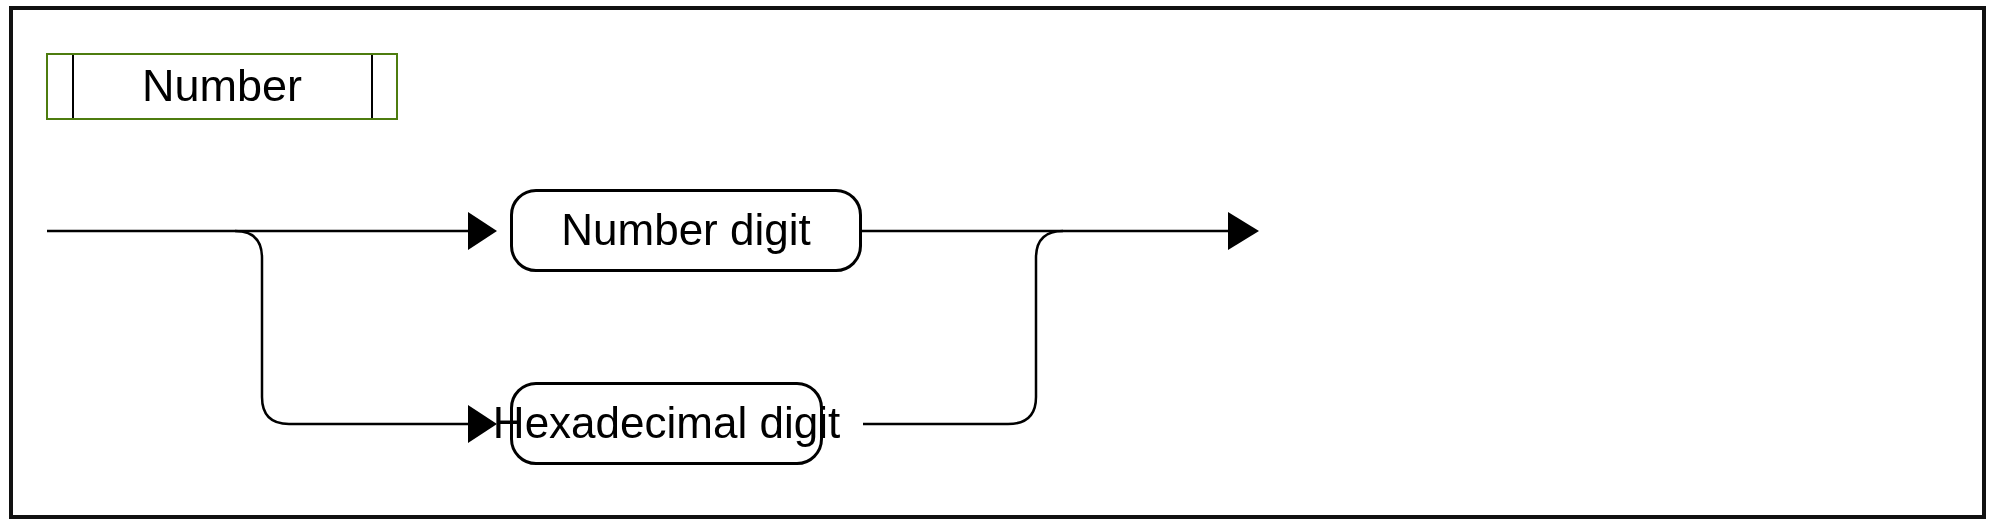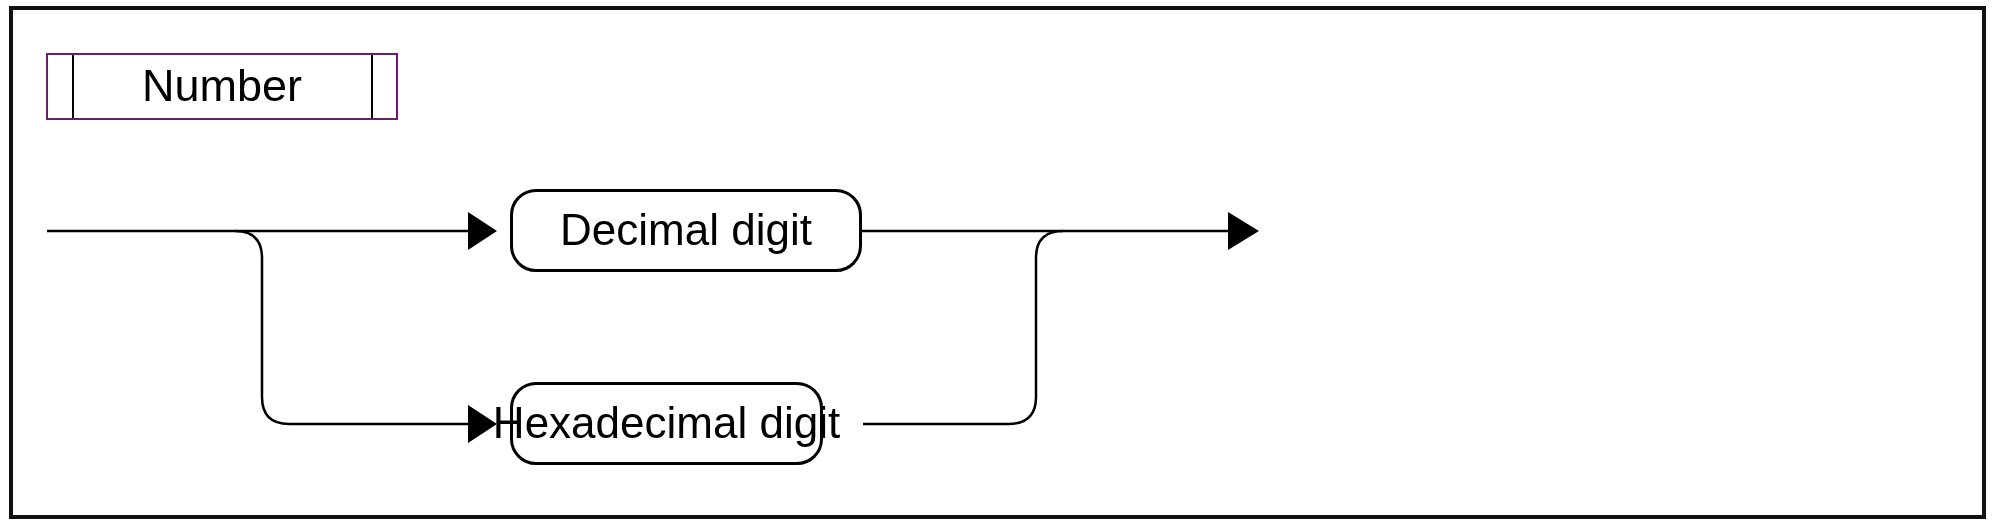--- a/index.html
+++ b/index.html
@@ -41,21 +41,21 @@
     fill: #000000;
     stroke: none;
   }
   
   .title-box {
     position: absolute;
     left: 46px;
     top: 53px;
     width: 352px;
     height: 67px;
-    border: 2px solid #701a75;
+    border: 2px solid #4d7c0f;
     box-sizing: border-box;
     background: #ffffff;
     display: flex;
     align-items: center;
     justify-content: center;
   }
   .title-divider {
     position: absolute;
     top: 0;
     bottom: 0;
@@ -114,20 +114,20 @@
     <path class="arrow" d="M 1228 212 L 1228 250 L 1259 231 Z"></path>
   </svg>
 
   <div class="title-box">
     <div class="title-divider left"></div>
     <div class="title-divider right"></div>
     <span class="title-text">Number</span>
   </div>
 
   <div class="node decimal">
-    <span>Decimal digit</span>
+    <span>Number digit</span>
   </div>
 
   <div class="node hex">
     <span>Hexadecimal digit</span>
   </div>
 
 </div>
 
 </body></html>

